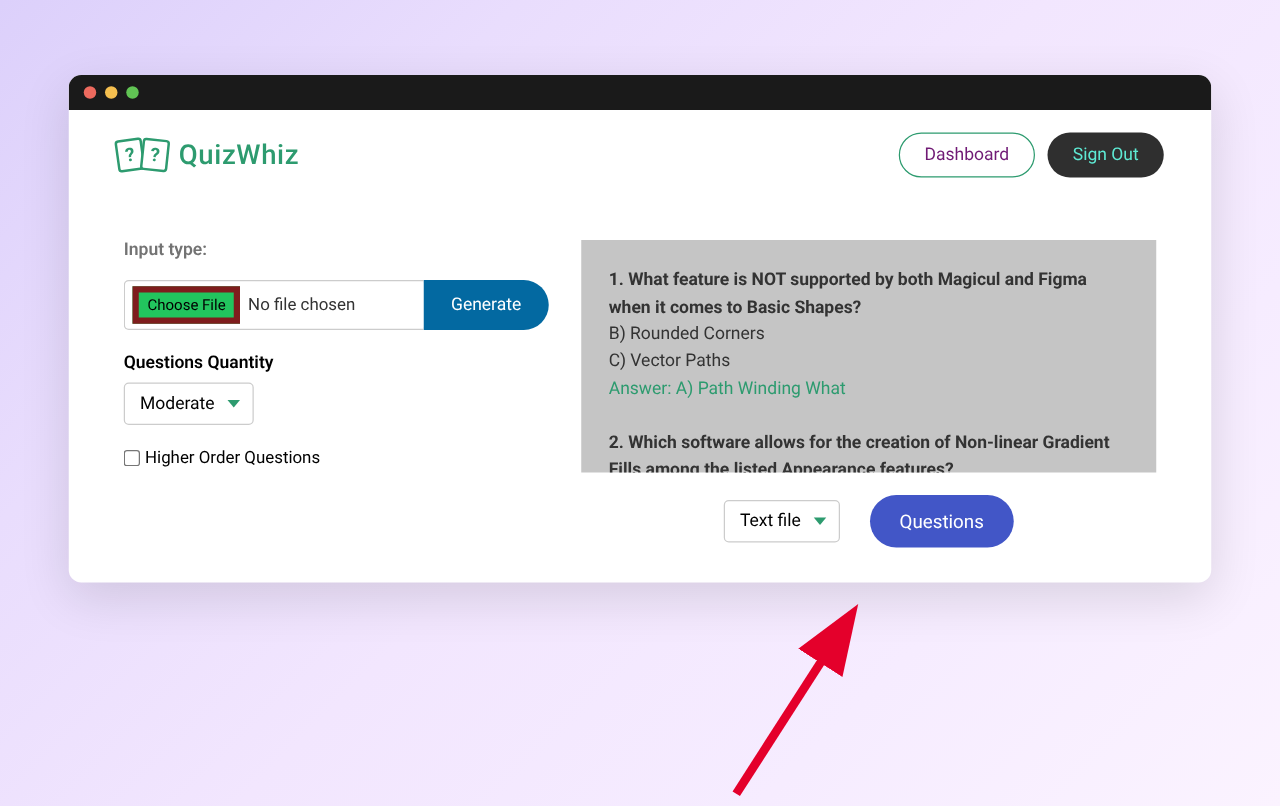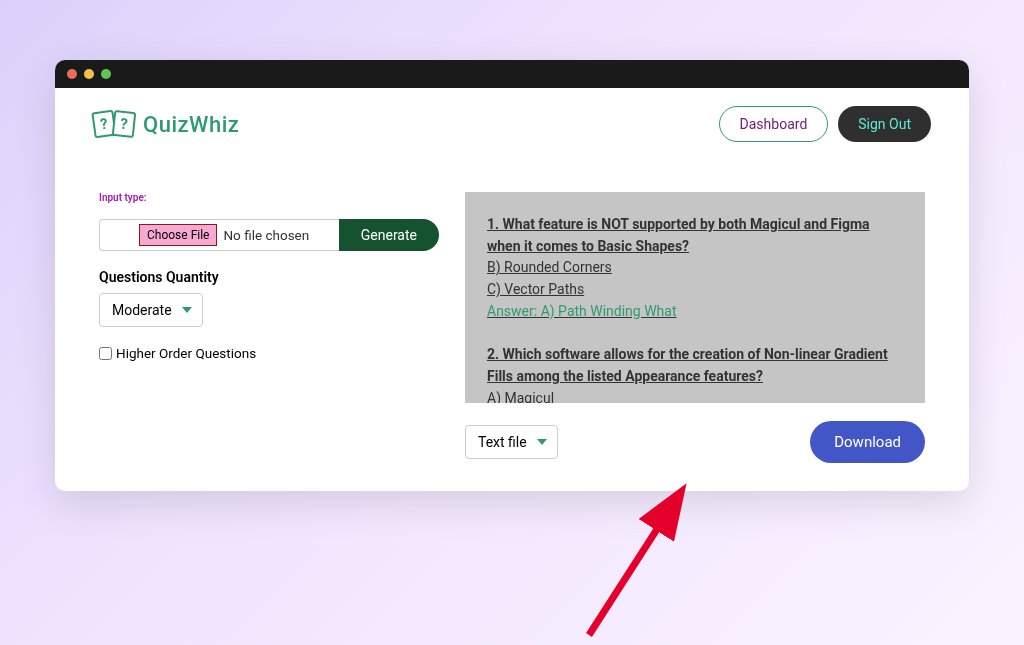--- a/index.html
+++ b/index.html
@@ -48,21 +48,21 @@
     .btn {
       padding:9px 20px; border-radius:22px;
       font-size:14px; cursor:pointer;
       border:none;
     }
     .btn.dashboard { background:#fff; border:1.5px solid #2d9b6f; color:#701a75; }
     .btn.signout { background:#2f2f2f; color:#5eead4; }
     .content { display:flex; gap:26px; padding:32px 44px 28px 44px; }
     .left { flex:0 0 340px; }
     .row { display:flex; align-items:center; gap:10px; margin-bottom:16px; }
-    .label { font-size:10px; color:#a21caf; }
+    .label { font-size:14px; color:#737373; }
     .label.bold { font-weight:600; }
     .select-box {
       border:1px solid #ccc; border-radius:4px;
       padding:8px 30px 8px 12px;
       font-size:14px;
       position:relative;
       display:inline-flex; align-items:center; gap:8px;
       background:#fff;
       cursor:pointer;
     }
@@ -76,53 +76,51 @@
     .file-row { display:flex; align-items:stretch; margin-bottom:18px; }
     .file-input {
       border:1px solid #ccc; border-right:none;
       border-radius:4px 0 0 4px;
       padding:4px 6px;
       display:flex; align-items:center; gap:6px;
       flex:1;
       min-width:0;
     }
     .choose-btn {
-      background:#f9a8d4; border:1px solid #7f1d1d;
+      background:#22c55e; border:5px solid #7f1d1d;
       font-size:12px; padding:3px 7px;
       cursor:pointer;
-      margin-left:33px;
     }
     .file-text { font-size:13.5px; color:#333; }
     .generate-btn {
-      background:#14532d; color:#fff;
+      background:#0369a1; color:#fff;
       border:none;
       padding:0 22px;
       border-radius:0 22px 22px 0;
       font-size:14px;
       cursor:pointer;
     }
     .section-label { font-size:14px; font-weight:600; margin-bottom:8px; }
     .section { margin-bottom:18px; }
     .checkbox-row { display:flex; align-items:center; gap:4px; font-size:13.5px; }
     .checkbox-row input { width:13px; height:13px; }
     .right { flex:1; display:flex; flex-direction:column; }
     .results {
       background:#c5c5c5;
       padding:22px 22px 24px 22px;
       font-size:14px;
       line-height:1.55;
-      height:211px;
+      height:186px;
       overflow:hidden;
       color:#333;
-      text-decoration:underline;
     }
     .results .q-title { font-weight:700; }
     .results .answer { color:#2d9b6f; }
     .download-row {
-      display:flex; justify-content:space-between; align-items:center;
+      display:flex; justify-content:center; align-items:center;
       gap:24px; margin-top:18px;
     }
     .download-btn {
       background:#4256c7; color:#fff;
       border:none; border-radius:24px;
       padding:12px 24px; font-size:15px;
       cursor:pointer;
     }
     .arrow {
       position:absolute;
@@ -195,21 +193,21 @@
         <div>A) Magicul</div>
         
         
       </div>
 
       <div class="download-row">
         <div class="select-box">
           <span>Text file</span>
           <span class="chev"></span>
         </div>
-        <button class="download-btn">Download</button>
+        <button class="download-btn">Questions</button>
       </div>
     </div>
   </div>
 </div>
 
 <svg class="arrow" width="200" height="200">
   <defs>
     <marker id="ah" markerWidth="8" markerHeight="8" refX="6" refY="3" orient="auto">
       <polygon points="0 0, 8 3, 0 6" fill="#e4002b"></polygon>
     </marker>

